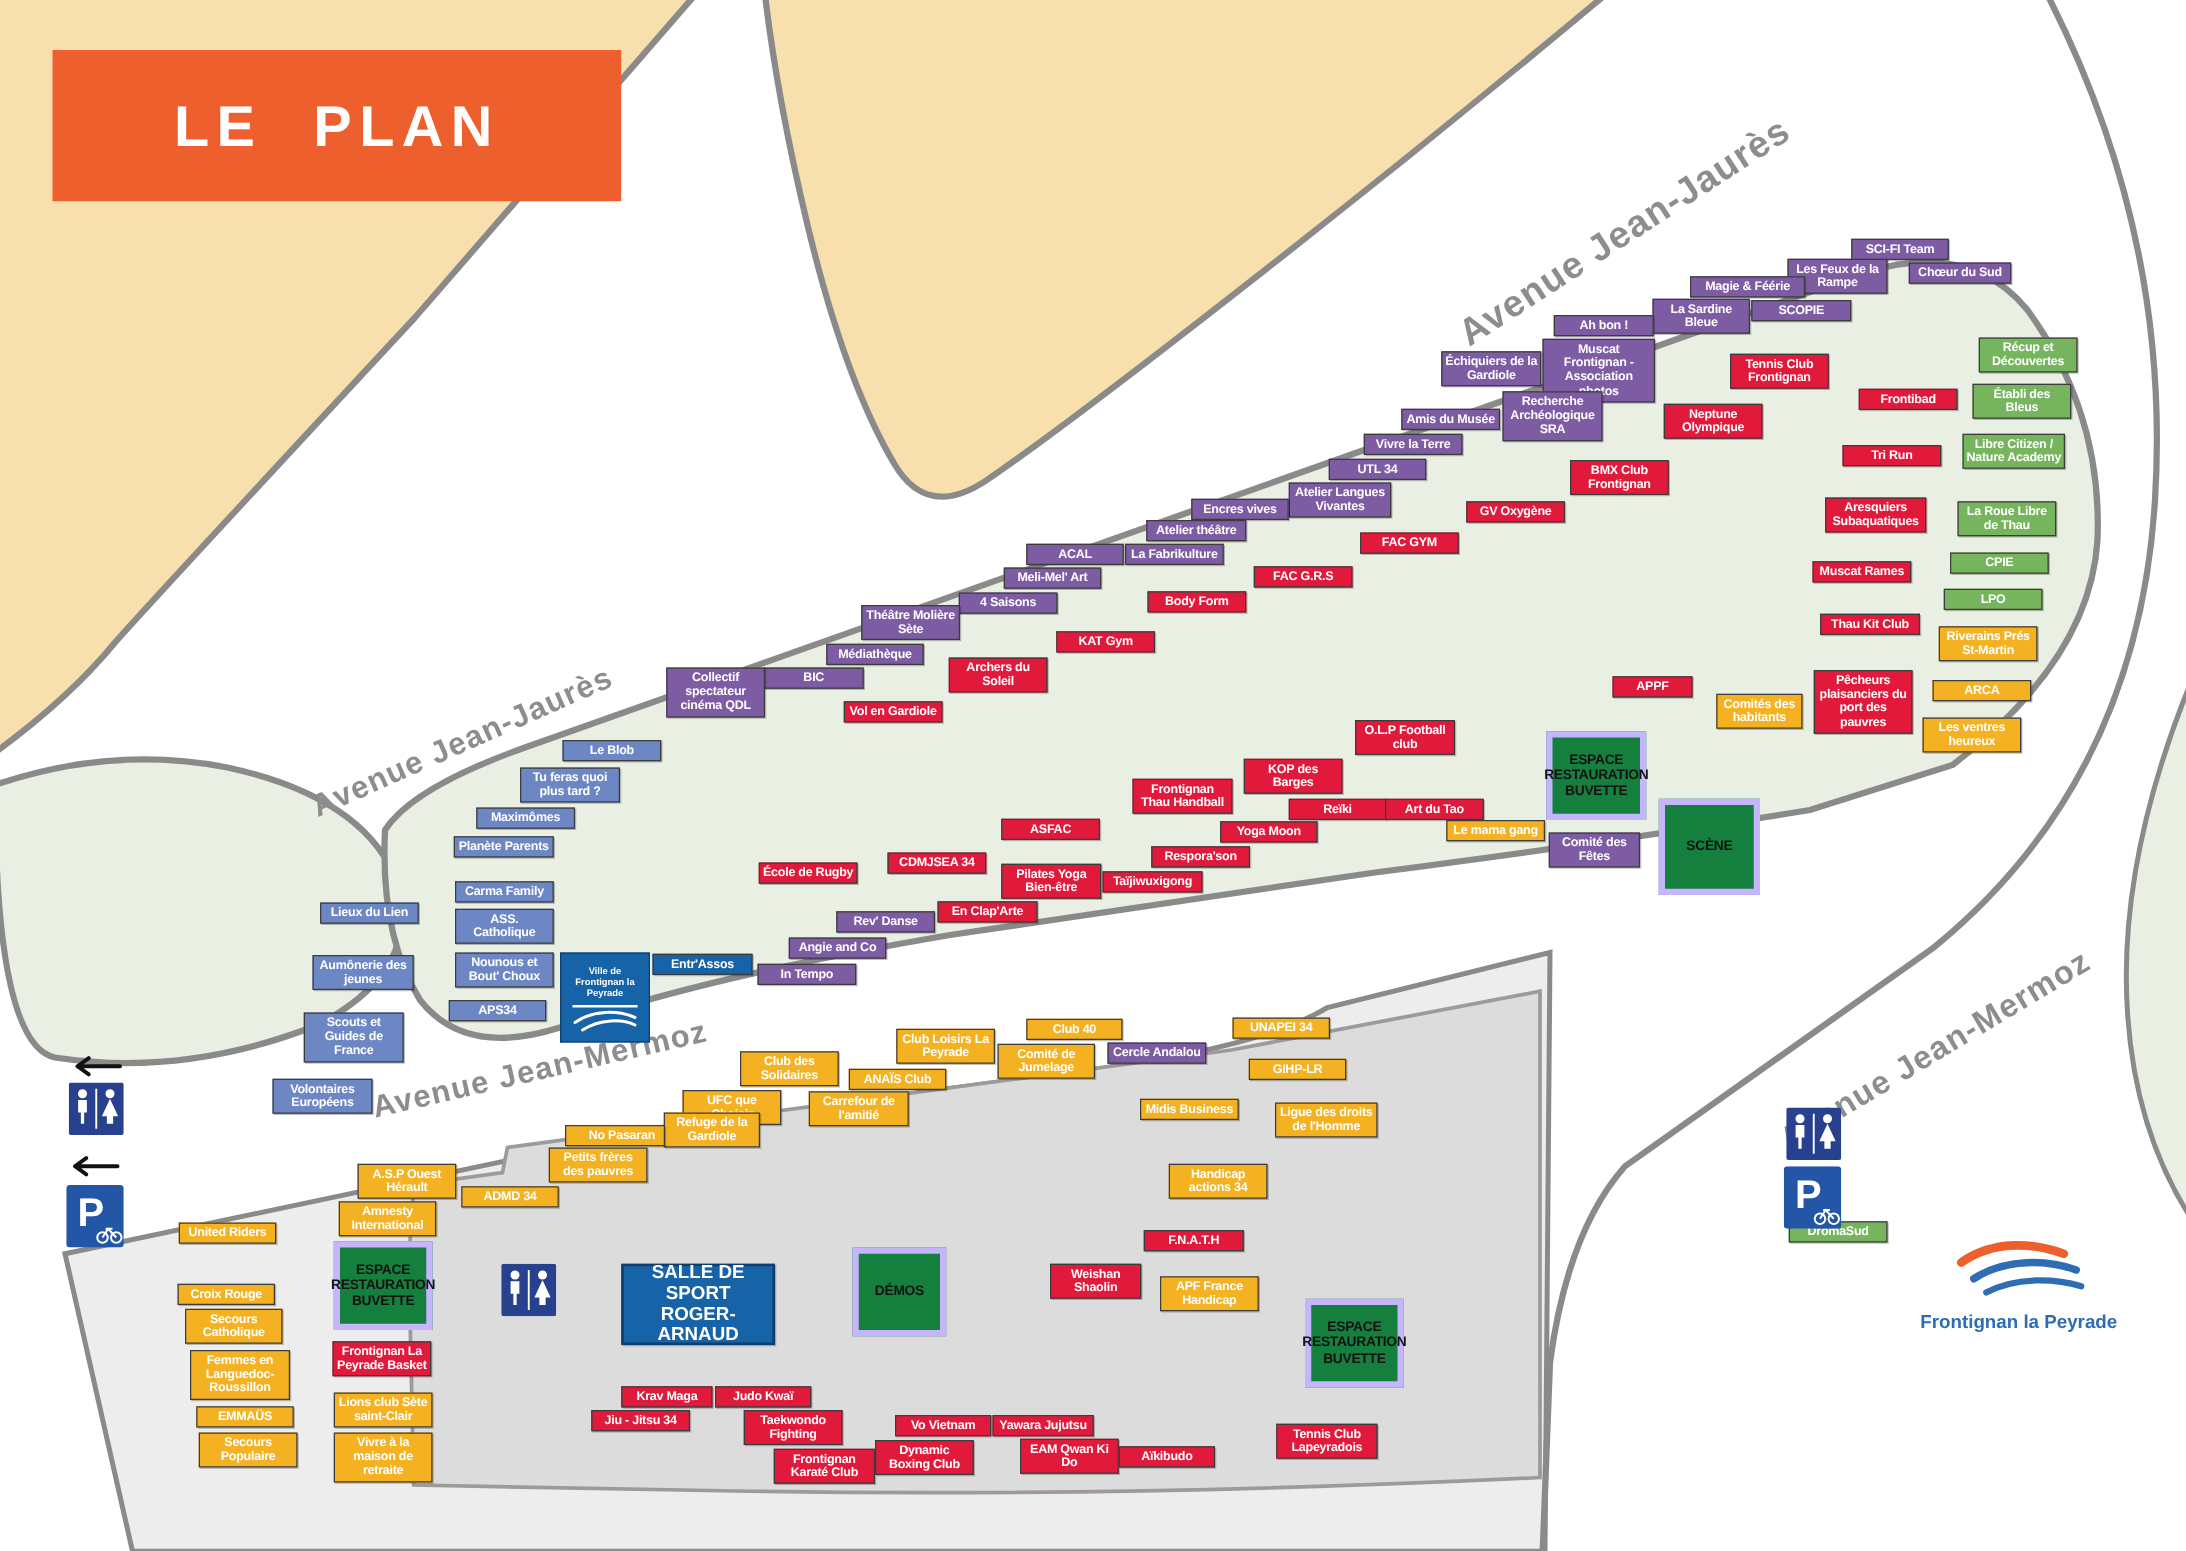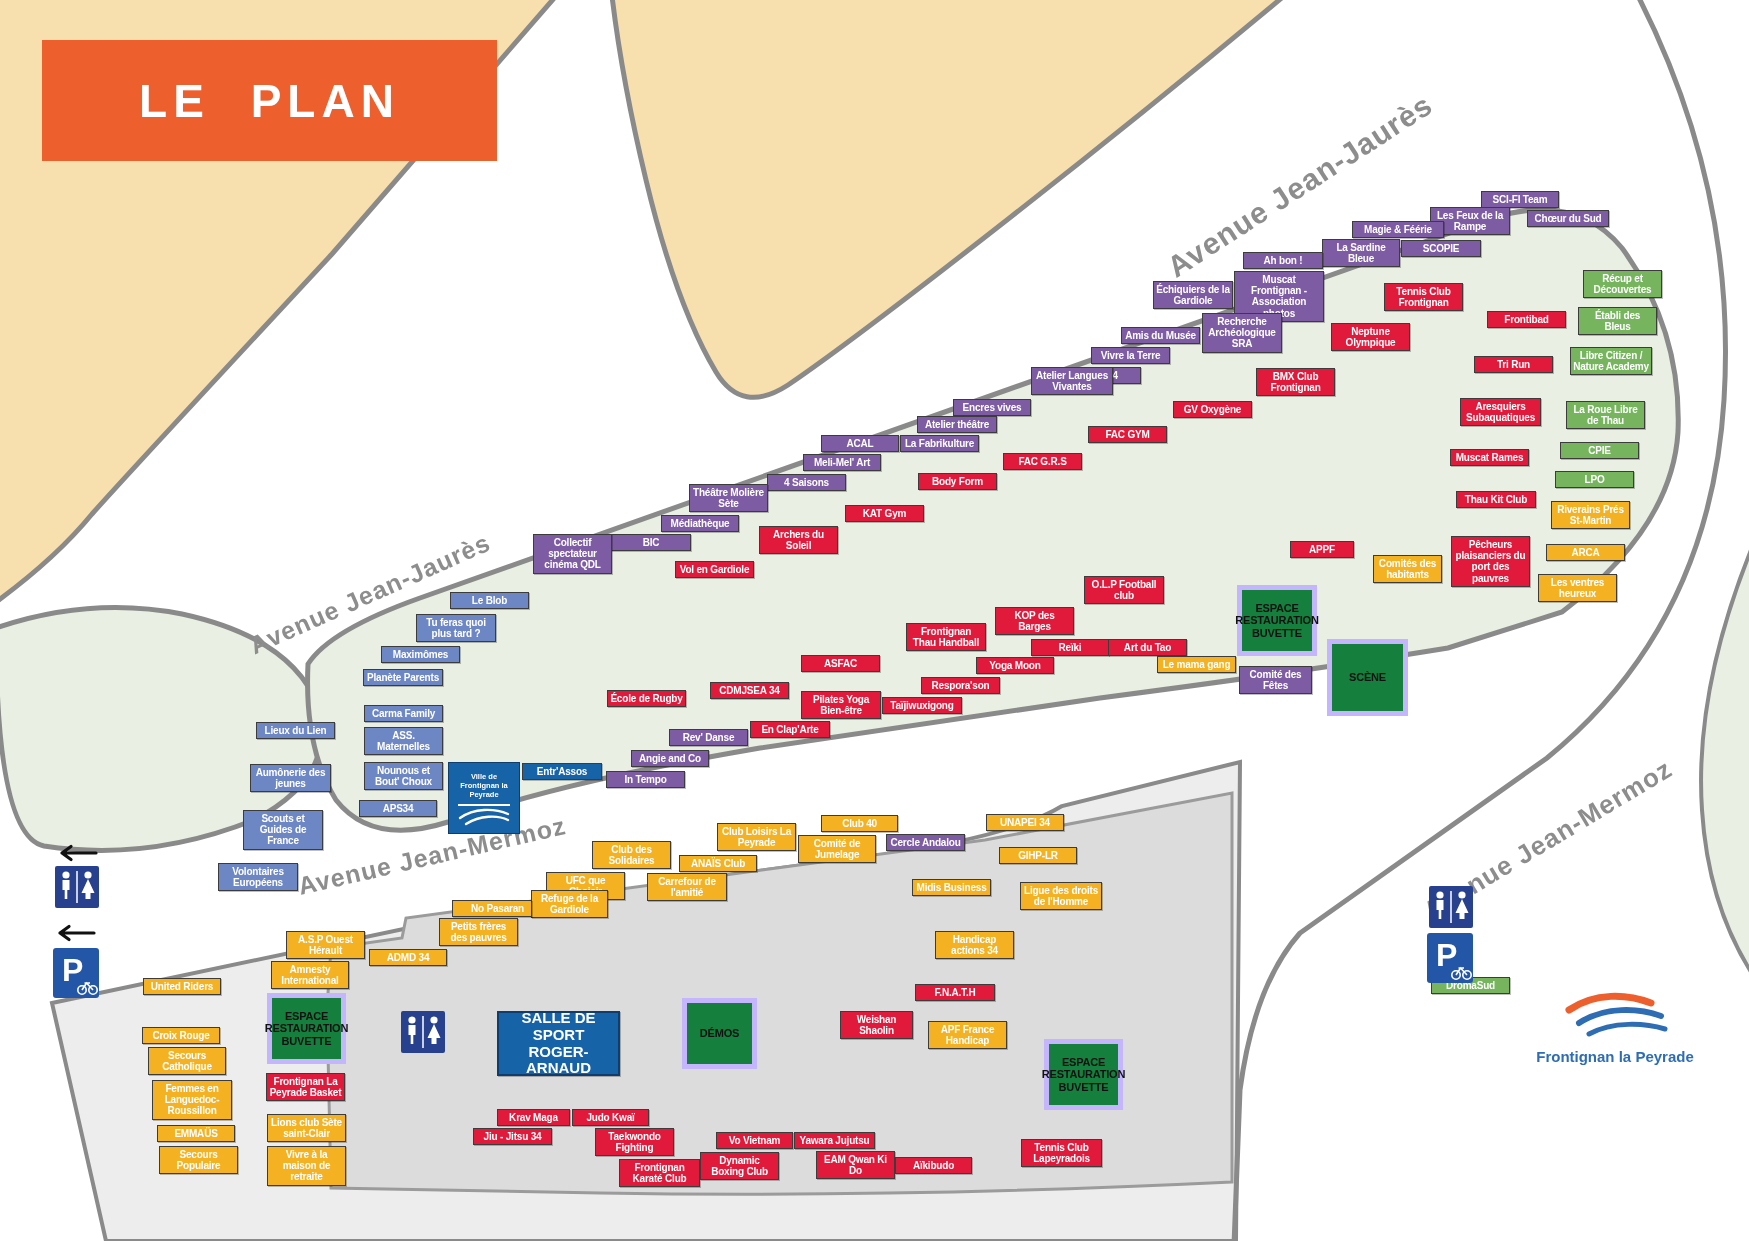--- a/index.html
+++ b/index.html
@@ -67,42 +67,42 @@
       <div class="stand cat-culture" style="left: 1352px; top: 221px; width: 92px;">Magie &amp; Féérie</div>
       <div class="stand cat-culture" style="left: 1401px; top: 240px; width: 80px;">SCOPIE</div>
       <div class="stand cat-culture" style="left: 1322px; top: 239px; width: 78px;">La Sardine Bleue</div>
       <div class="stand cat-culture" style="left: 1243px; top: 252px; width: 80px;">Ah bon !</div>
       <div class="stand cat-culture" style="left: 1234px; top: 271px; width: 90px;">Muscat Frontignan - Association photos</div>
       <div class="stand cat-culture" style="left: 1153px; top: 281px; width: 80px;">Échiquiers de la Gardiole</div>
       <div class="stand cat-culture" style="left: 1202px; top: 313px; width: 80px;">Recherche Archéologique SRA</div>
       <div class="stand cat-culture" style="left: 1121px; top: 327px; width: 79px;">Amis du Musée</div>
       <div class="stand cat-culture" style="left: 1091px; top: 347px; width: 79px;">Vivre la Terre</div>
       <div class="stand cat-culture" style="left: 1063px; top: 367px; width: 78px;">UTL 34</div>
-      <div class="stand cat-culture" style="left: 1031px; top: 367px; width: 82px;">Atelier Langues Vivantes</div>
+      <div class="stand cat-culture" style="left: 1031px; top: 386px; width: 82px;">Atelier Langues Vivantes</div>
       <div class="stand cat-culture" style="left: 953px; top: 399px; width: 78px;">Encres vives</div>
       <div class="stand cat-culture" style="left: 917px; top: 416px; width: 80px;">Atelier théâtre</div>
       <div class="stand cat-culture" style="left: 900px; top: 435px; width: 79px;">La Fabrikulture</div>
       <div class="stand cat-culture" style="left: 821px; top: 435px; width: 78px;">ACAL</div>
       <div class="stand cat-culture" style="left: 803px; top: 454px; width: 78px;">Meli-Mel' Art</div>
       <div class="stand cat-culture" style="left: 767px; top: 474px; width: 79px;">4 Saisons</div>
       <div class="stand cat-culture" style="left: 689px; top: 484px; width: 79px;">Théâtre Molière Sète</div>
       <div class="stand cat-culture" style="left: 661px; top: 515px; width: 78px;">Médiathèque</div>
       <div class="stand cat-culture" style="left: 611px; top: 534px; width: 80px;">BIC</div>
       <div class="stand cat-culture" style="left: 533px; top: 534px; width: 79px;">Collectif spectateur cinéma QDL</div>
       <div class="stand cat-culture" style="left: 886px; top: 834px; width: 79px;">Cercle Andalou</div>
       <div class="stand cat-culture" style="left: 1239px; top: 666px; width: 73px;">Comité des Fêtes</div>
       <div class="stand cat-culture" style="left: 669px; top: 729px; width: 79px;">Rev' Danse</div>
       <div class="stand cat-culture" style="left: 631px; top: 750px; width: 78px;">Angie and Co</div>
       <div class="stand cat-culture" style="left: 606px; top: 771px; width: 79px;">In Tempo</div>
       <div class="stand cat-jeunesse" style="left: 450px; top: 592px; width: 79px;">Le Blob</div>
       <div class="stand cat-jeunesse" style="left: 416px; top: 614px; width: 80px;">Tu feras quoi plus tard ?</div>
       <div class="stand cat-jeunesse" style="left: 381px; top: 646px; width: 79px;">Maximômes</div>
       <div class="stand cat-jeunesse" style="left: 363px; top: 669px; width: 80px;">Planète Parents</div>
       <div class="stand cat-jeunesse" style="left: 364px; top: 705px; width: 79px;">Carma Family</div>
-      <div class="stand cat-jeunesse" style="left: 364px; top: 727px; width: 79px;">ASS. Maternelles</div>
+      <div class="stand cat-jeunesse" style="left: 364px; top: 727px; width: 79px;">ASS. Catholique</div>
       <div class="stand cat-jeunesse" style="left: 364px; top: 762px; width: 79px;">Nounous et Bout' Choux</div>
       <div class="stand cat-jeunesse" style="left: 359px; top: 800px; width: 78px;">APS34</div>
       <div class="stand cat-jeunesse" style="left: 256px; top: 722px; width: 79px;">Lieux du Lien</div>
       <div class="stand cat-jeunesse" style="left: 250px; top: 764px; width: 81px;">Aumônerie des jeunes</div>
       <div class="stand cat-jeunesse" style="left: 243px; top: 810px; width: 80px;">Scouts et Guides de France</div>
       <div class="stand cat-jeunesse" style="left: 218px; top: 863px; width: 80px;">Volontaires Européens</div>
       <div class="stand cat-sport" style="left: 1384px; top: 283px; width: 79px;">Tennis Club Frontignan</div>
       <div class="stand cat-sport" style="left: 1331px; top: 323px; width: 79px;">Neptune Olympique</div>
       <div class="stand cat-sport" style="left: 1487px; top: 311px; width: 79px;">Frontibad</div>
       <div class="stand cat-sport" style="left: 1474px; top: 356px; width: 79px;">Tri Run</div>

